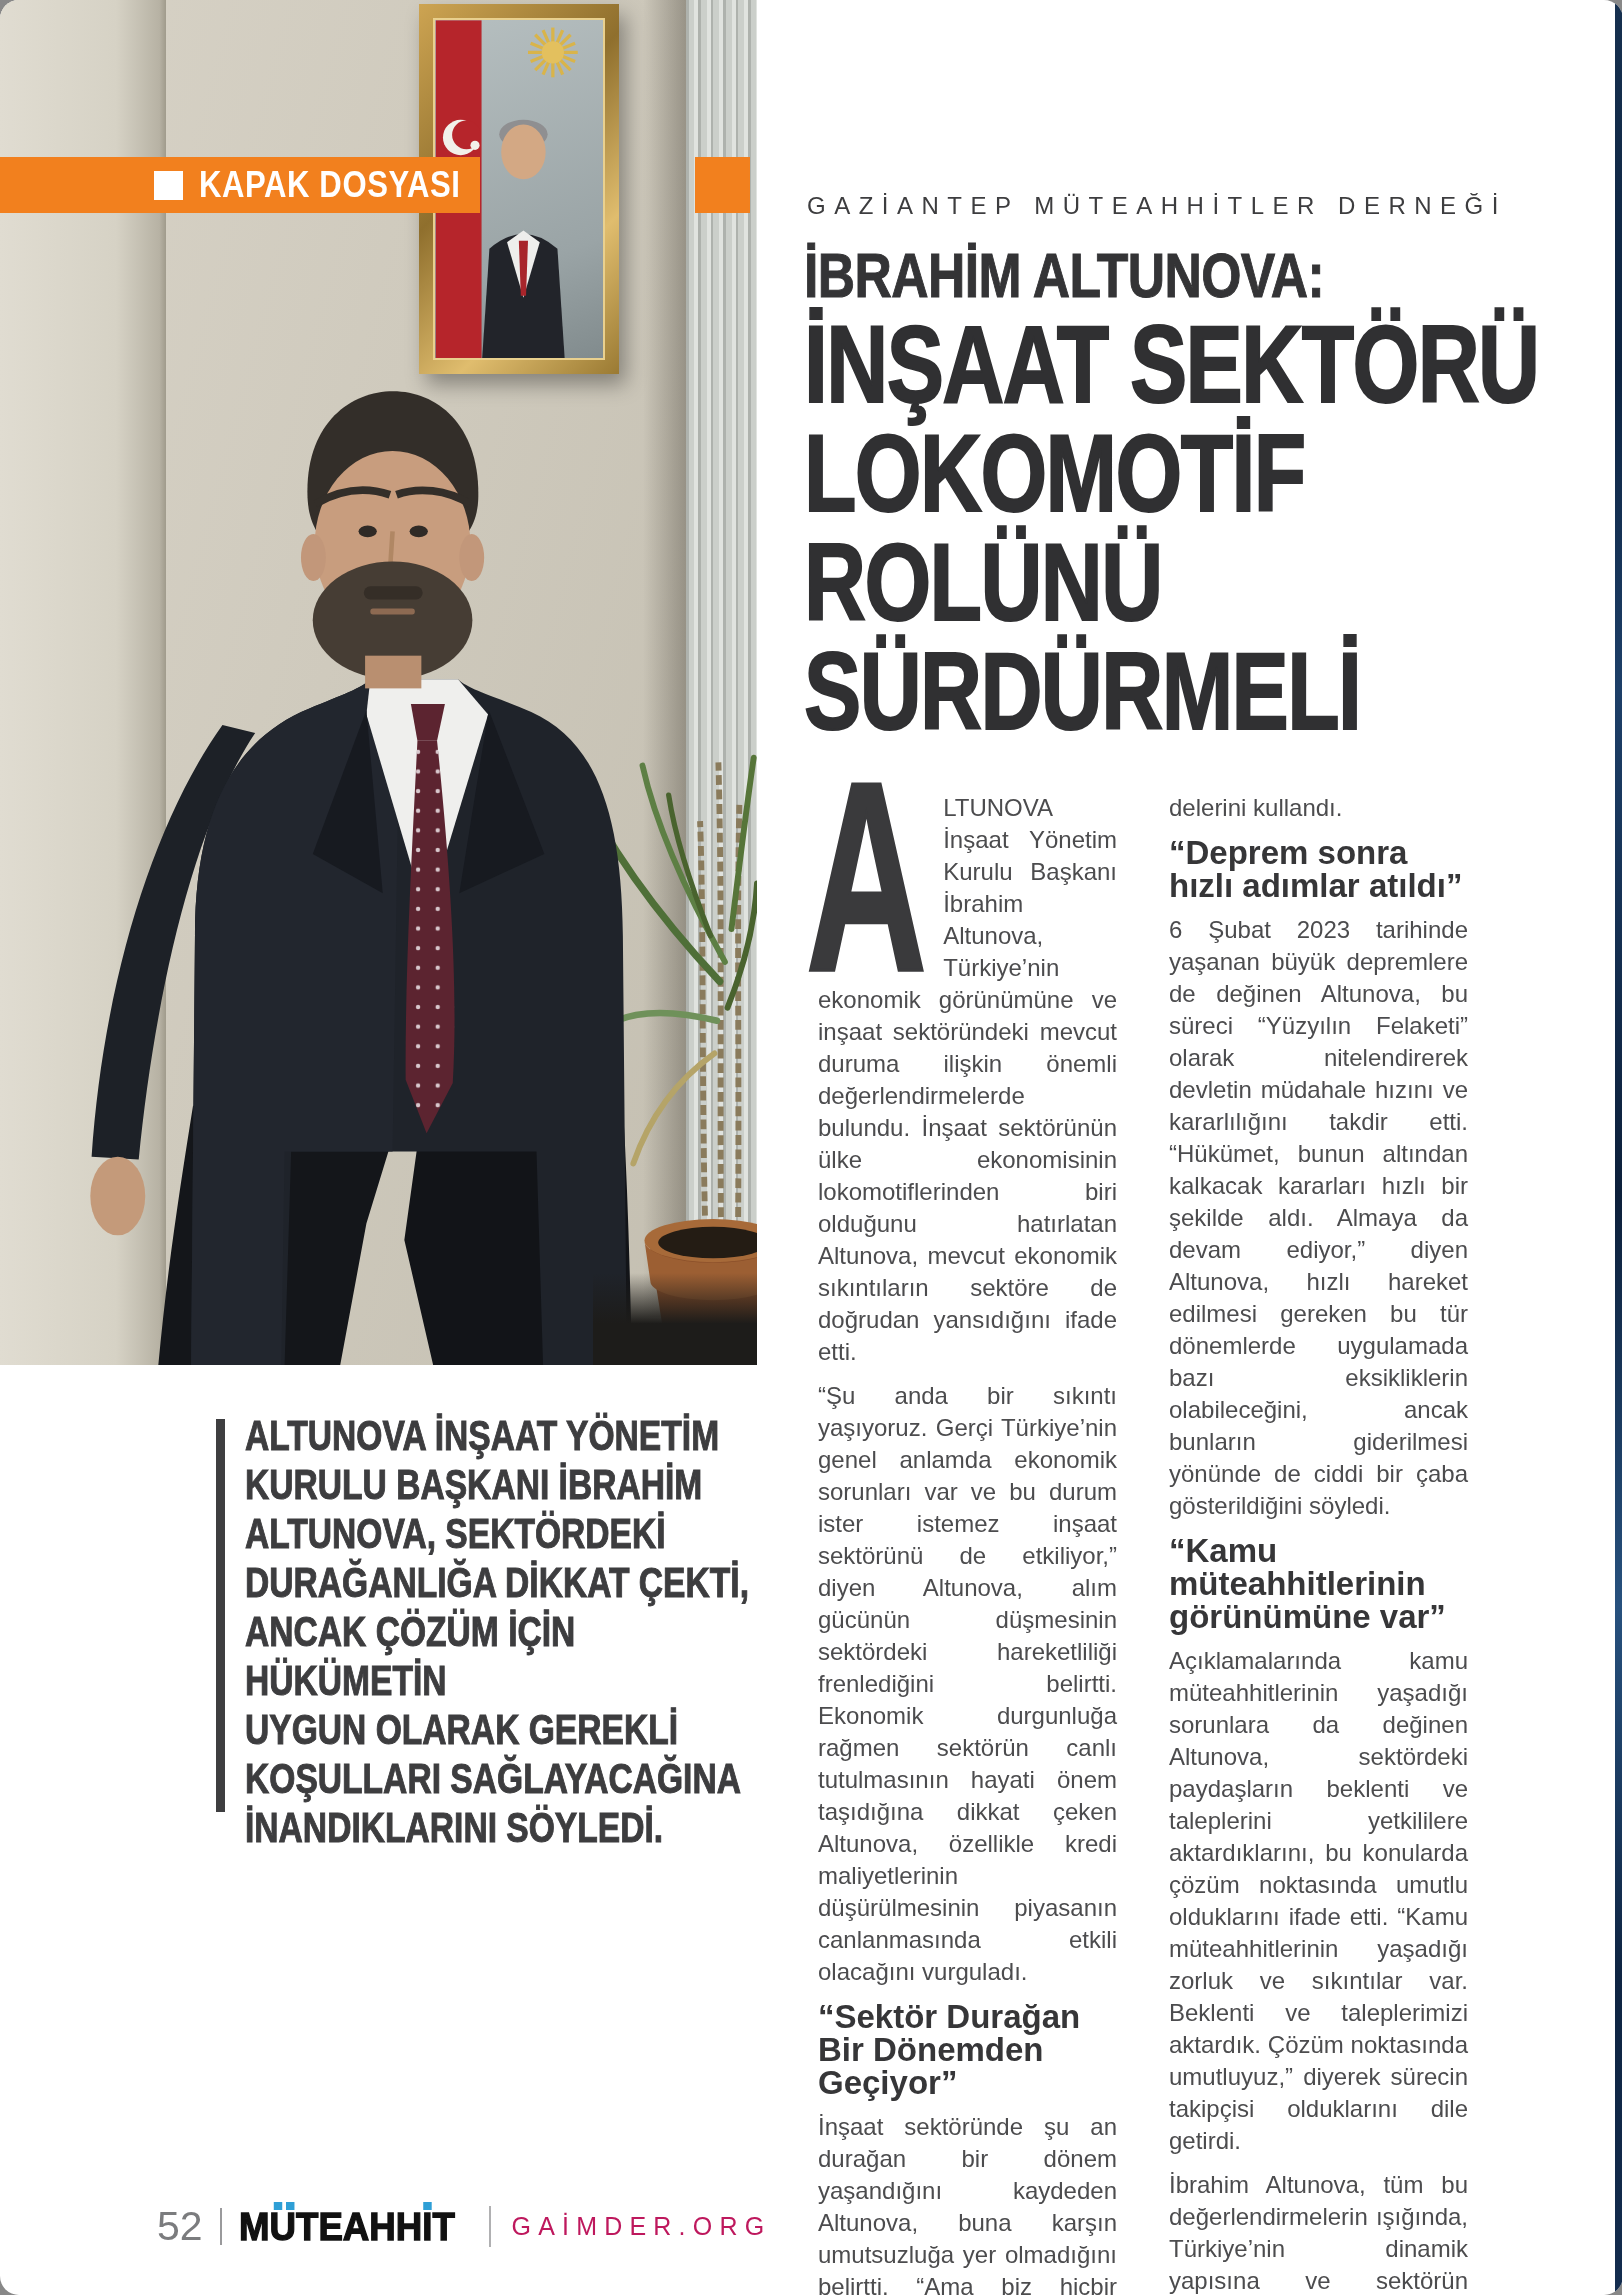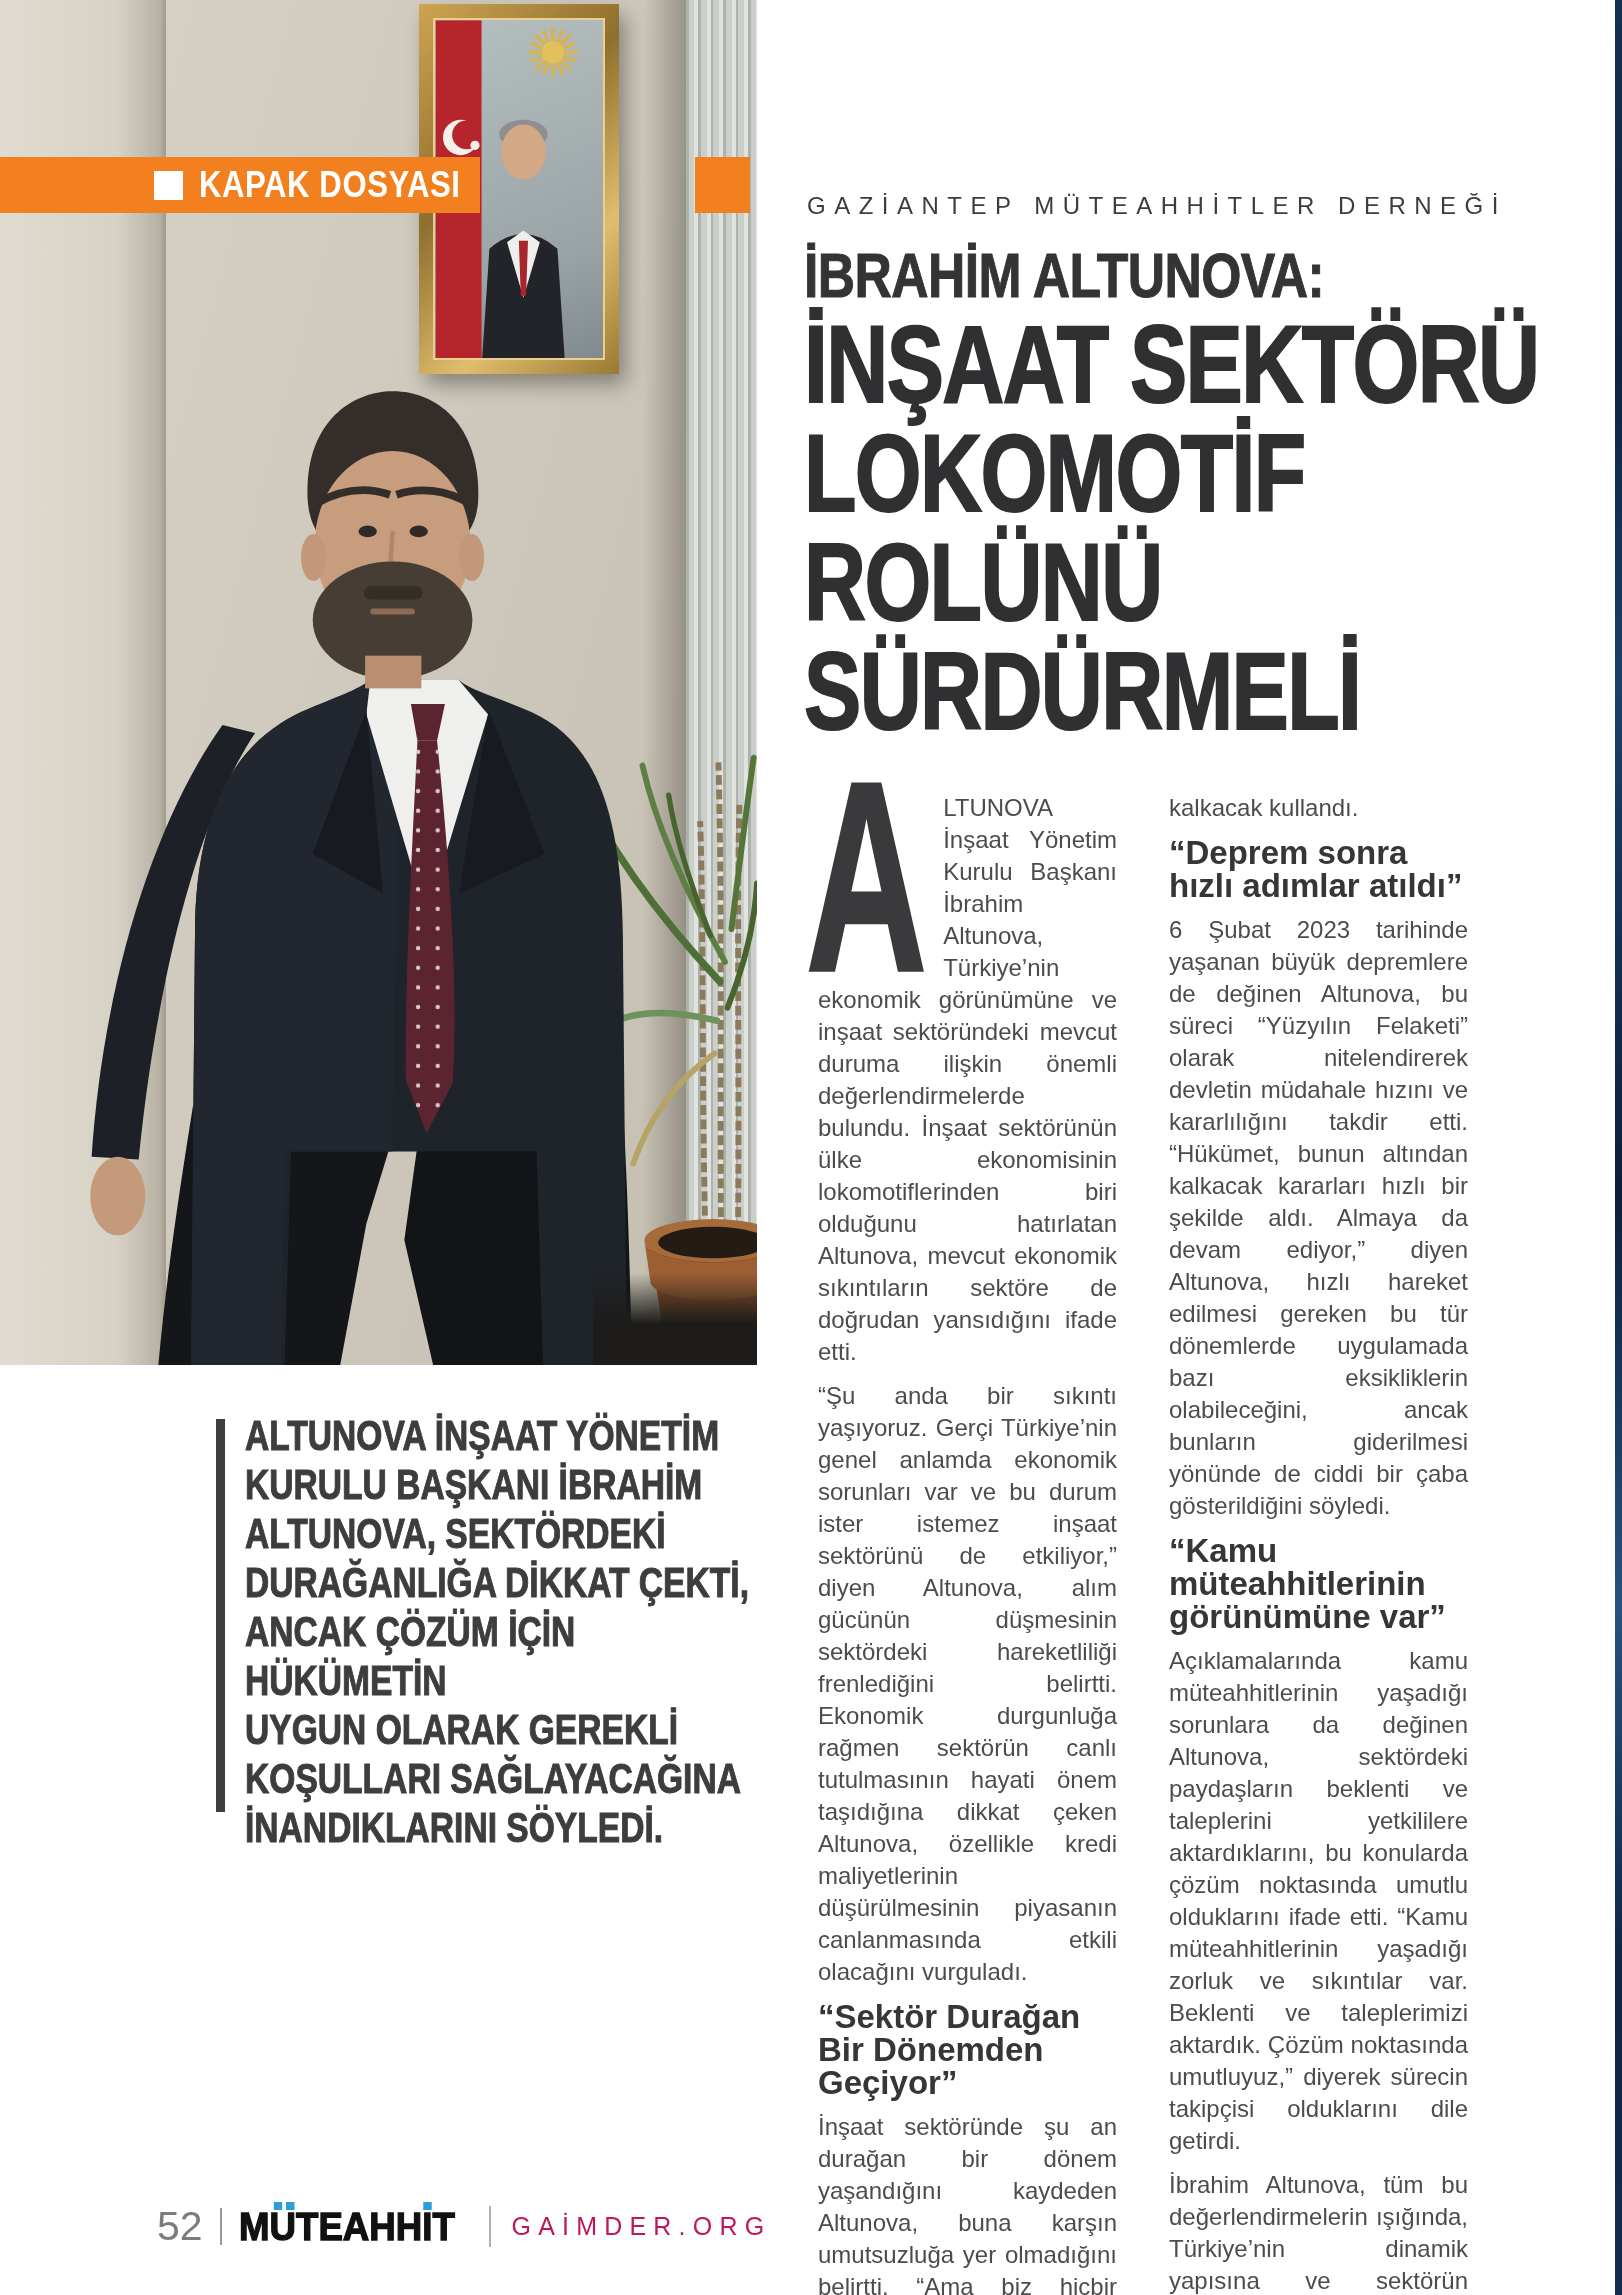--- a/index.html
+++ b/index.html
@@ -1,17 +1,17 @@
 <!DOCTYPE html>
 <html lang="tr" style="font-size:10.5px"><head>
 <meta charset="utf-8">
 <style>
   html,body{margin:0;padding:0;background:#888;}
   .page{position:relative;width:1623px;height:2295px;background:#ffffff;overflow:hidden;
-        font-family:"Liberation Sans",sans-serif;}
+        font-family:"Liberation Sans",sans-serif;border-radius:19px;}
 
   
   .edge-strip{position:absolute;right:0;top:0;width:8.5px;height:2295px;
     background:linear-gradient(180deg,#16304f 0%,#0d2340 16%,#1d3f68 30%,#0c1f3a 52%,#27517e 70%,#0e2442 86%,#132c4e 100%);}
 
   
   .photo{position:absolute;left:0;top:0;width:757px;height:1365px;overflow:hidden;
     background:linear-gradient(105deg,#d8d3c7 0%,#cfcabd 45%,#c3beb0 100%);}
   .wall-column{position:absolute;left:0;top:0;width:166px;height:100%;
     background:linear-gradient(90deg,#e0dcd1 0%,#d6d2c5 70%,#b7b2a4 96%,#a09b8c 100%);}
@@ -205,21 +205,21 @@
     <div class="dropcap">
       <span>A</span>
     </div>
     <p>LTUNOVA İnşaat Yönetim Kurulu Başkanı İbrahim Altunova, Türkiye’nin ekonomik görünümüne ve inşaat sektöründeki mevcut duruma ilişkin önemli değerlendirmelerde bulundu. İnşaat sektörünün ülke ekonomisinin lokomotiflerinden biri olduğunu hatırlatan Altunova, mevcut ekonomik sıkıntıların sektöre de doğrudan yansıdığını ifade etti.</p>
     <p>“Şu anda bir sıkıntı yaşıyoruz. Gerçi Türkiye’nin genel anlamda ekonomik sorunları var ve bu durum ister istemez inşaat sektörünü de etkiliyor,” diyen Altunova, alım gücünün düşmesinin sektördeki hareketliliği frenlediğini belirtti. Ekonomik durgunluğa rağmen sektörün canlı tutulmasının hayati önem taşıdığına dikkat çeken Altunova, özellikle kredi maliyetlerinin düşürülmesinin piyasanın canlanmasında etkili olacağını vurguladı.</p>
     <p class="subhead">“Sektör Durağan Bir Dönemden Geçiyor”</p>
     <p>İnşaat sektöründe şu an durağan bir dönem yaşandığını kaydeden Altunova, buna karşın umutsuzluğa yer olmadığını belirtti. “Ama biz hiçbir zaman karamsar olmadık. Belirli dönemlerde elbette sıkıntılar yaşadık ama aslolan ülkemiz. Hükümetimizin bu konuda gerekli adımları atarak, sektörün önünü açacak kararları hayata geçireceğine inanıyoruz,” ifa-</p>
   </div>
 
   <div class="col col2">
-    <p>kalkacak kullandı.</p>
+    <p>delerini kullandı.</p>
     <p class="subhead">“Deprem sonra hızlı adımlar atıldı”</p>
     <p>6 Şubat 2023 tarihinde yaşanan büyük depremlere de değinen Altunova, bu süreci “Yüzyılın Felaketi” olarak nitelendirerek devletin müdahale hızını ve kararlılığını takdir etti. “Hükümet, bunun altından kalkacak kararları hızlı bir şekilde aldı. Almaya da devam ediyor,” diyen Altunova, hızlı hareket edilmesi gereken bu tür dönemlerde uygulamada bazı eksikliklerin olabileceğini, ancak bunların giderilmesi yönünde de ciddi bir çaba gösterildiğini söyledi.</p>
     <p class="subhead">“Kamu müteahhitlerinin görünümüne var”</p>
     <p>Açıklamalarında kamu müteahhitlerinin yaşadığı sorunlara da değinen Altunova, sektördeki paydaşların beklenti ve taleplerini yetkililere aktardıklarını, bu konularda çözüm noktasında umutlu olduklarını ifade etti. “Kamu müteahhitlerinin yaşadığı zorluk ve sıkıntılar var. Beklenti ve taleplerimizi aktardık. Çözüm noktasında umutluyuz,” diyerek sürecin takipçisi olduklarını dile getirdi.</p>
     <p>İbrahim Altunova, tüm bu değerlendirmelerin ışığında, Türkiye’nin dinamik yapısına ve sektörün toparlanma gücüne olan inancını yineleyerek, inşaat sektörünün yeniden ivme kazanacağına olan güvenini dile getirdi.</p>
   </div>
 
   <div class="pq-bar"></div>
   <div class="pq">ALTUNOVA İNŞAAT YÖNETİM
 KURULU BAŞKANI İBRAHİM

